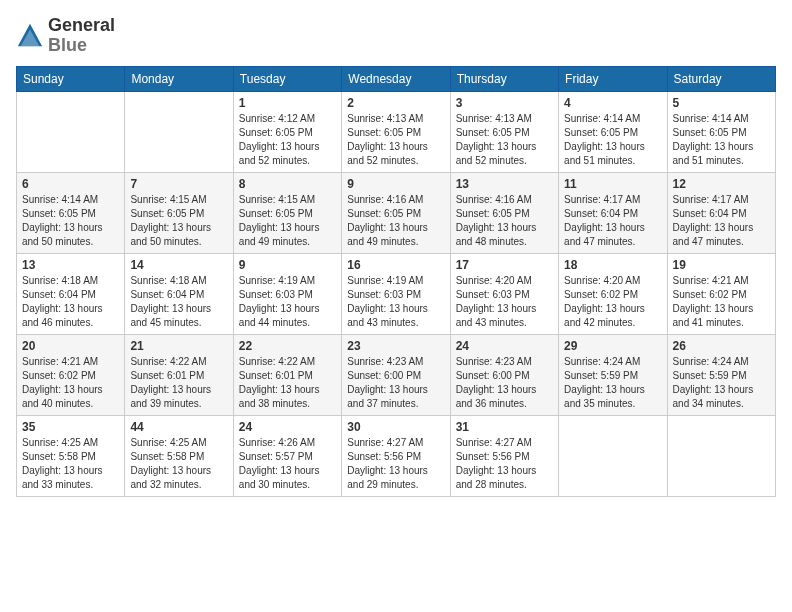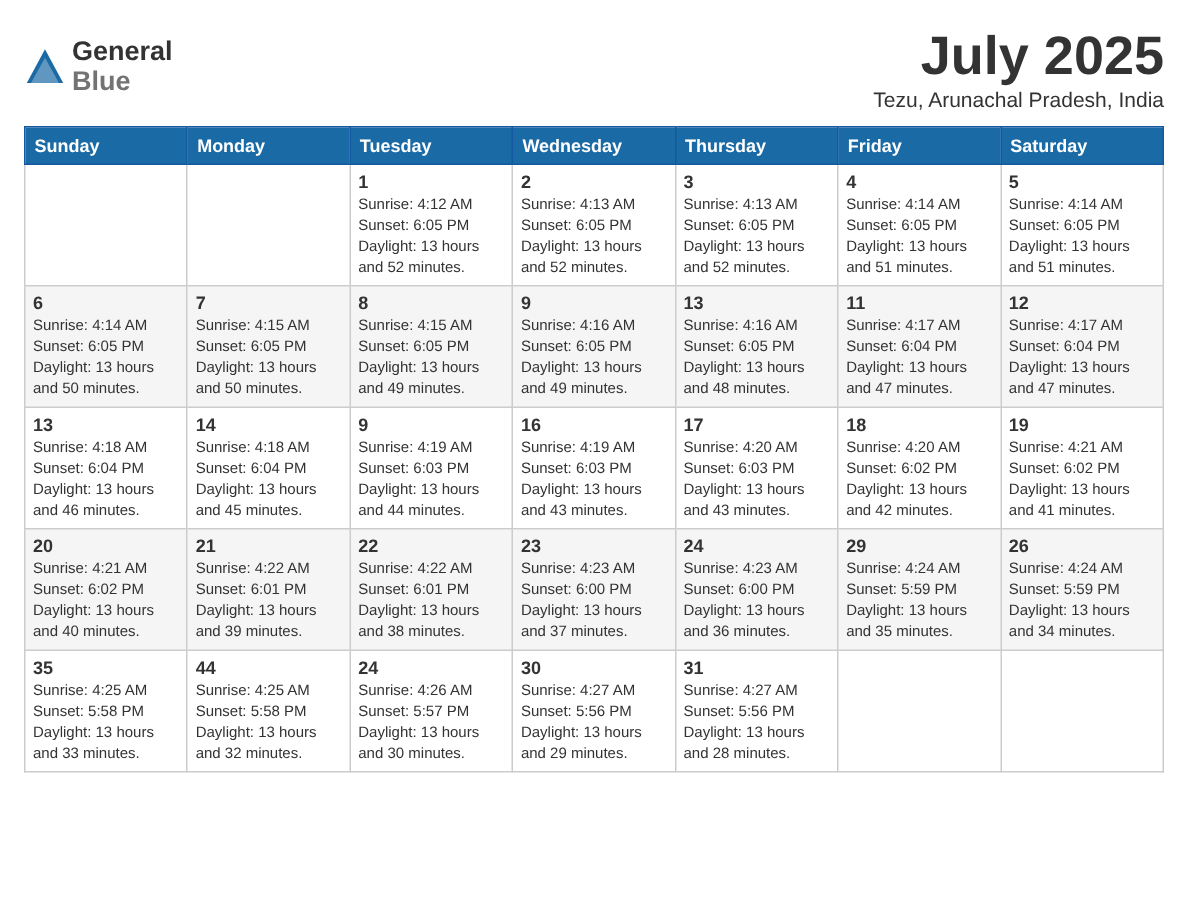--- a/index.html
+++ b/index.html
@@ -6,21 +6,21 @@
     body {
       font-family: Arial, sans-serif;
       background: #fff;
       width: 792px;
       min-height: 612px;
       padding: 16px;
     }
     .header {
       display: flex;
       justify-content: space-between;
-      align-items: center;
+      align-items: flex-end;
       margin-bottom: 10px;
     }
     .logo {
       display: flex;
       align-items: center;
       gap: 4px;
     }
     .logo-text {
       display: flex;
       flex-direction: column;
@@ -54,21 +54,21 @@
     }
     .calendar {
       width: 100%;
       border-collapse: collapse;
       border: 1px solid #ccc;
     }
     .calendar th {
       background: #1a6aa5;
       color: #fff;
       font-size: 12px;
-      font-weight: bold;
+      font-weight: normal;
       padding: 5px 6px;
       text-align: left;
       border: 1px solid #1558a0;
     }
     .calendar td {
       border: 1px solid #ccc;
       vertical-align: top;
       padding: 4px 5px;
       width: 108px;
       min-height: 80px;
@@ -104,24 +104,20 @@
   <div class="logo">
     <svg class="logo-icon" viewBox="0 0 30 30" xmlns="http://www.w3.org/2000/svg">
       <polygon points="15,2 28,26 2,26" fill="#1a6aa5"></polygon>
       <polygon points="15,8 25,26 5,26" fill="#fff" opacity="0.3"></polygon>
     </svg>
     <div class="logo-text">
       <span class="logo-general">General</span>
       <span class="logo-blue">Blue</span>
     </div>
   </div>
-  <div class="title-block">
-    <div class="month-title">July 2025</div>
-    <div class="location-title">Tezu, Arunachal Pradesh, India</div>
-  </div>
 </div>
 
 <table class="calendar">
   <thead>
     <tr>
     <th>Sunday</th>
         <th>Monday</th>
         <th>Tuesday</th>
         <th>Wednesday</th>
         <th>Thursday</th>

